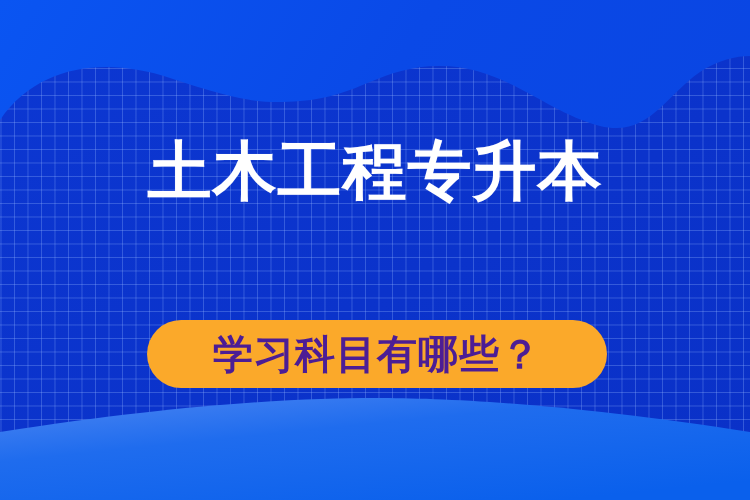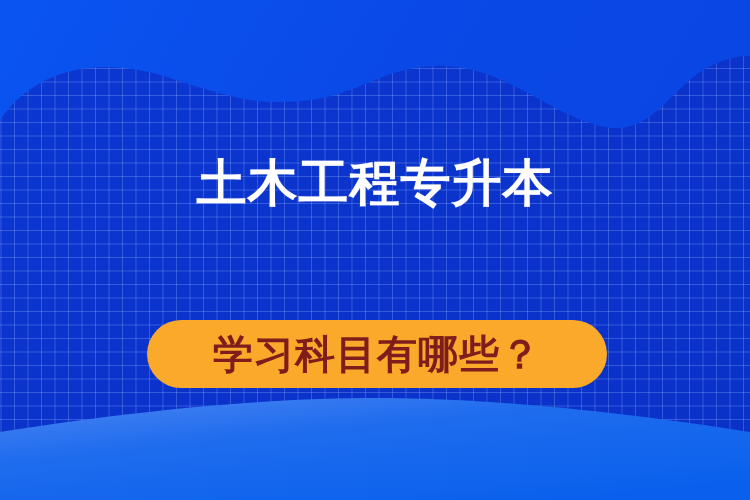--- a/index.html
+++ b/index.html
@@ -51,24 +51,24 @@
   .content {
     position: absolute;
     inset: 0;
     display: flex;
     flex-direction: column;
     align-items: center;
     justify-content: flex-start;
   }
 
   .headline {
-    margin: 16px;
+    margin: 4px;
     padding: 0;
     color: #ffffff;
-    font-size: 50px;
+    font-size: 64px;
     line-height: 86px;
     font-weight: 700;
     letter-spacing: 1px;
     text-align: center;
     white-space: nowrap;
     text-shadow: 0 0 1px rgba(255,255,255,0.35);
   }
 
   .headline-line-1 {
     position: absolute;
@@ -92,21 +92,21 @@
     height: 68px;
     border-radius: 34px;
     background: #fba92a;
     display: flex;
     align-items: center;
     justify-content: center;
     box-sizing: border-box;
   }
 
   .pill-label {
-    color: #7f1d1d;
+    color: #4c1d95;
     font-size: 40px;
     line-height: 44px;
     font-weight: 700;
     letter-spacing: 1px;
     white-space: nowrap;
   }
 </style>
 </head>
 <body>
 

